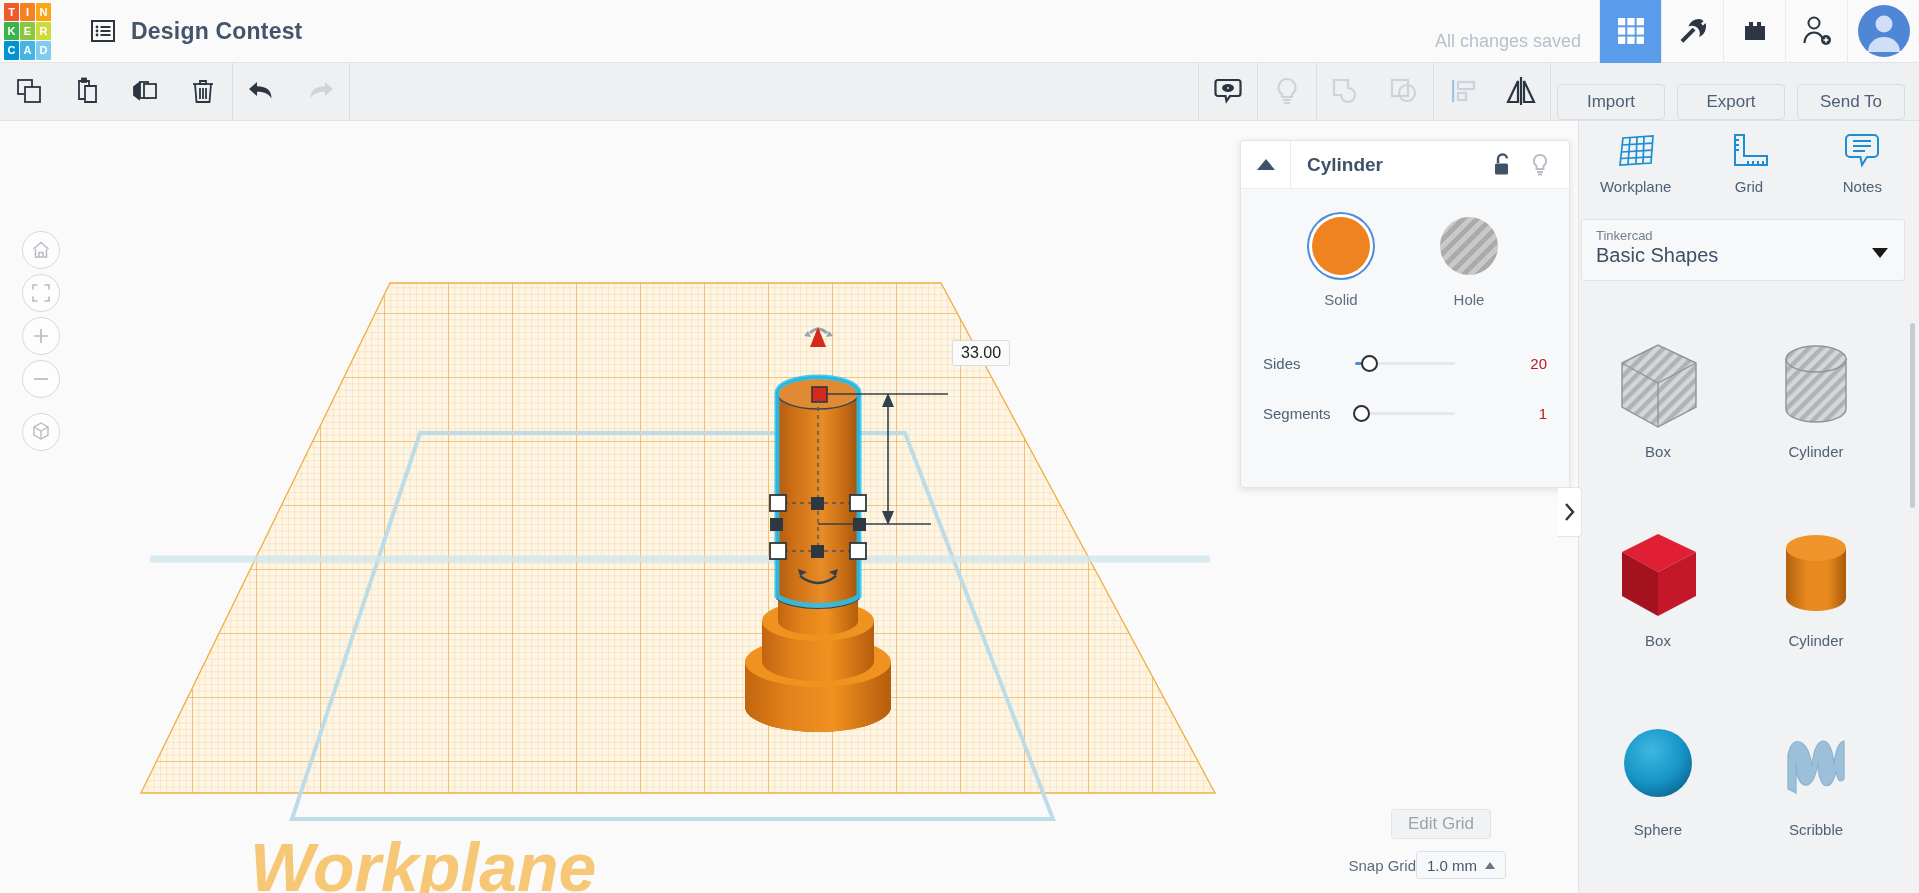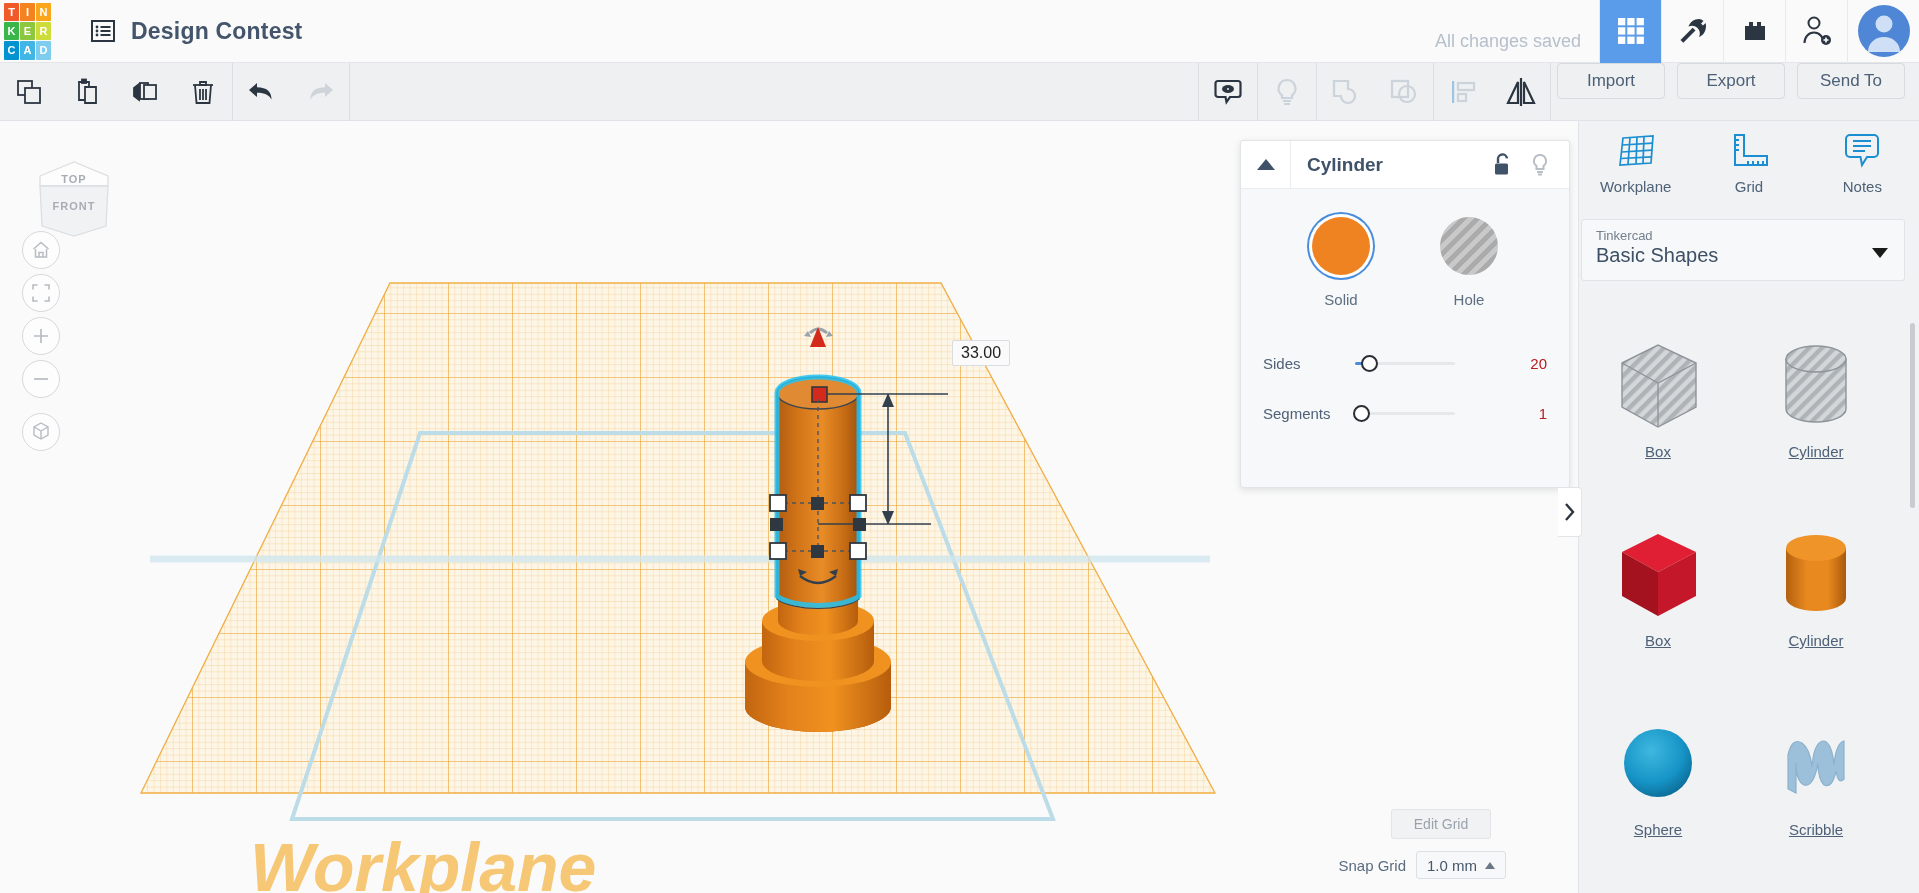--- a/index.html
+++ b/index.html
@@ -20,21 +20,21 @@
   .hdr-btn { width:62px; height:63px; display:flex; align-items:center; justify-content:center;
      border-left:1px solid #e8eaed; cursor:pointer; }
   .hdr-btn.active { background:#5a9bea; }
   #avatar-wrap { width:72px; height:63px; display:flex; align-items:center; justify-content:center;
      border-left:1px solid #e8eaed; cursor:pointer;}
   #avatar { width:52px; height:52px; border-radius:50%; background:#4f86d6; display:flex;
      align-items:center; justify-content:center; }
 
   
   #toolbar { position:absolute; left:0; top:63px; width:1919px; height:58px;
-    background:#eef0f2; border-bottom:1px solid #dfe2e6; display:flex; align-items:flex-start; }
+    background:#eef0f2; border-bottom:1px solid #dfe2e6; display:flex; align-items:flex-end; }
   .tb-btn { width:58px; height:58px; display:flex; align-items:center; justify-content:center; cursor:pointer;}
   .tb-sep { width:1px; height:58px; background:#dbdfe3; }
   .tb-spacer { flex:1; }
   .tb-text-btn { height:36px; min-width:108px; margin:0 6px; border:1px solid #d7dbdf; border-radius:4px;
      background:#eef0f2; color:#4e6177; font-size:17px; display:flex; align-items:center; justify-content:center; cursor:pointer;}
 
   
   #canvas { position:absolute; left:0; top:121px; width:1578px; height:772px;
     background:#fafafa; overflow:hidden; }
   #stage { position:absolute; inset:0; }
@@ -44,22 +44,22 @@
   .vc-label { position:absolute; width:100%; text-align:center; font-size:11px;
      font-weight:bold; letter-spacing:1px; color:#a7adb5; }
   
   .vbtn { position:absolute; left:22px; width:38px; height:38px; border-radius:50%;
      border:1px solid #d6d9dd; background:#fdfdfd; display:flex; align-items:center;
      justify-content:center; cursor:pointer; }
 
   
   #editgrid { position:absolute; right:87px; bottom:54px; width:100px; height:30px;
      background:#f1f2f4; border:1px solid #e2e4e7; border-radius:3px; color:#9aa3ad;
-     font-size:14px; display:flex; align-items:center; justify-content:center; cursor:pointer;margin-left:44px;}
-  #snaprow { position:absolute; right:72px; bottom:14px; display:flex; align-items:center; gap:10px;}
+     font-size:17px; display:flex; align-items:center; justify-content:center; cursor:pointer;margin-left:44px;}
+  #snaprow { position:absolute; right:72px; bottom:14px; display:flex; align-items:center; }
   #snaplabel { font-size:15px; color:#5b6c80; }
   #snapsel { height:28px; padding:0 10px; border:1px solid #dcdfe3; border-radius:3px;
      background:#f7f8f9; color:#46576c; font-size:15px; display:flex; align-items:center; gap:8px; cursor:pointer;}
 
   
   #inspector { position:absolute; left:1240px; top:140px; width:330px; height:348px;
      background:#f7f8f9; border:1px solid #e2e4e8; border-radius:3px;
      box-shadow:0 2px 7px rgba(40,50,60,.13); }
   #insp-head { height:48px; display:flex; align-items:center; background:#fff;
      border-bottom:1px solid #ebedf0; border-radius:3px 3px 0 0;}
@@ -95,21 +95,21 @@
   .sbtool-lbl { font-size:15px; color:#4e6177; }
   #sb-drop { margin:6px 14px 0 2px; height:62px; background:#f7f8f9;
      border:1px solid #e1e3e6; border-radius:3px; padding:8px 14px; position:relative; cursor:pointer;}
   #sb-drop-cat { font-size:13px; color:#74808e; }
   #sb-drop-name { font-size:20px; color:#3d5066; margin-top:1px; }
   #sb-drop-arrow { position:absolute; right:16px; top:28px; }
   #gallery { position:absolute; left:0; top:196px; width:341px; height:576px; overflow:hidden; }
   .grow { display:flex; }
   .gcell { width:158px; padding-top:16px; text-align:center; cursor:pointer;}
   .gthumb { height:104px; display:flex; align-items:center; justify-content:center;}
-  .glbl { margin-top:6px; font-size:15px; color:#4e6177;text-decoration:underline; }
+  .glbl { margin-top:6px; font-size:15px; color:#4e6177; }
   #sb-scroll { position:absolute; right:4px; top:202px; width:5px; height:185px;
      background:#c8ccd1; border-radius:3px; cursor:pointer;}
 
   .dim-label { position:absolute; background:#fafafa; border:1px solid #d9dde1;
      border-radius:2px; padding:3px 8px; font-size:16px; color:#222; font-family:"Liberation Sans",sans-serif;}
 </style>
 </head>
 <body>
 
 <div id="header">
@@ -368,28 +368,20 @@
       <rect x="853" y="397" width="13" height="13" fill="#2f3840"></rect>
 
       <rect x="770" y="422" width="16" height="16" fill="#fff" stroke="#2f3840" stroke-width="1.8"></rect>
       <rect x="850" y="422" width="16" height="16" fill="#fff" stroke="#2f3840" stroke-width="1.8"></rect>
       <rect x="811" y="424" width="13" height="13" fill="#2f3840"></rect>
     </g>
   </svg>
 
   <div class="dim-label" style="left:952px; top:219px;">33.00</div>
 
-  <div id="viewcube">
-    <svg width="92" height="85" viewBox="0 0 92 85">
-      <path d="M12 20 L46 6 L80 20 L80 30 L12 30 Z" fill="#fdfdfd" stroke="#dcdfe2" stroke-width="1.3"></path>
-      <path d="M12 30 L80 30 L78 70 L46 80 L14 70 Z" fill="#f1f2f4" stroke="#dcdfe2" stroke-width="1.3"></path>
-    </svg>
-    <div class="vc-label" style="top:17px">TOP</div>
-    <div class="vc-label" style="top:44px">FRONT</div>
-  </div>
 
   <div class="vbtn" style="top:110px">
     <svg width="20" height="20" viewBox="0 0 20 20" fill="none" stroke="#b7bcc2" stroke-width="1.5">
         <path d="M2.5 9L10 2.5 17.5 9"></path>
         <path d="M4.5 9v8h11V9"></path>
         <path d="M8 17v-4.5h4V17"></path>
       </svg>
   </div>
   <div class="vbtn" style="top:153px">
     <svg width="20" height="20" viewBox="0 0 20 20" fill="none" stroke="#b7bcc2" stroke-width="1.6">

